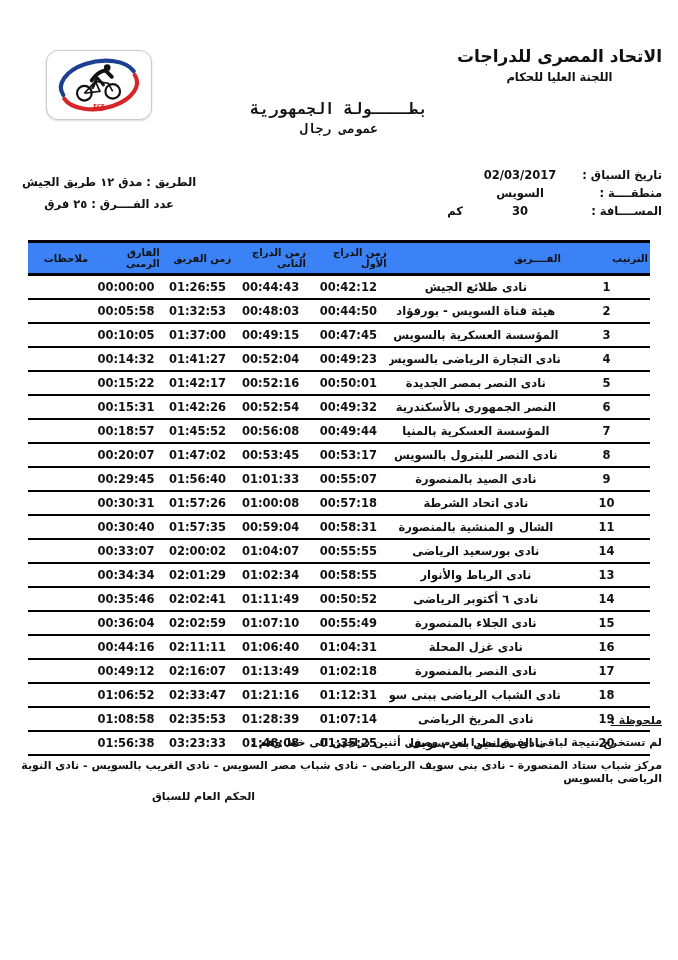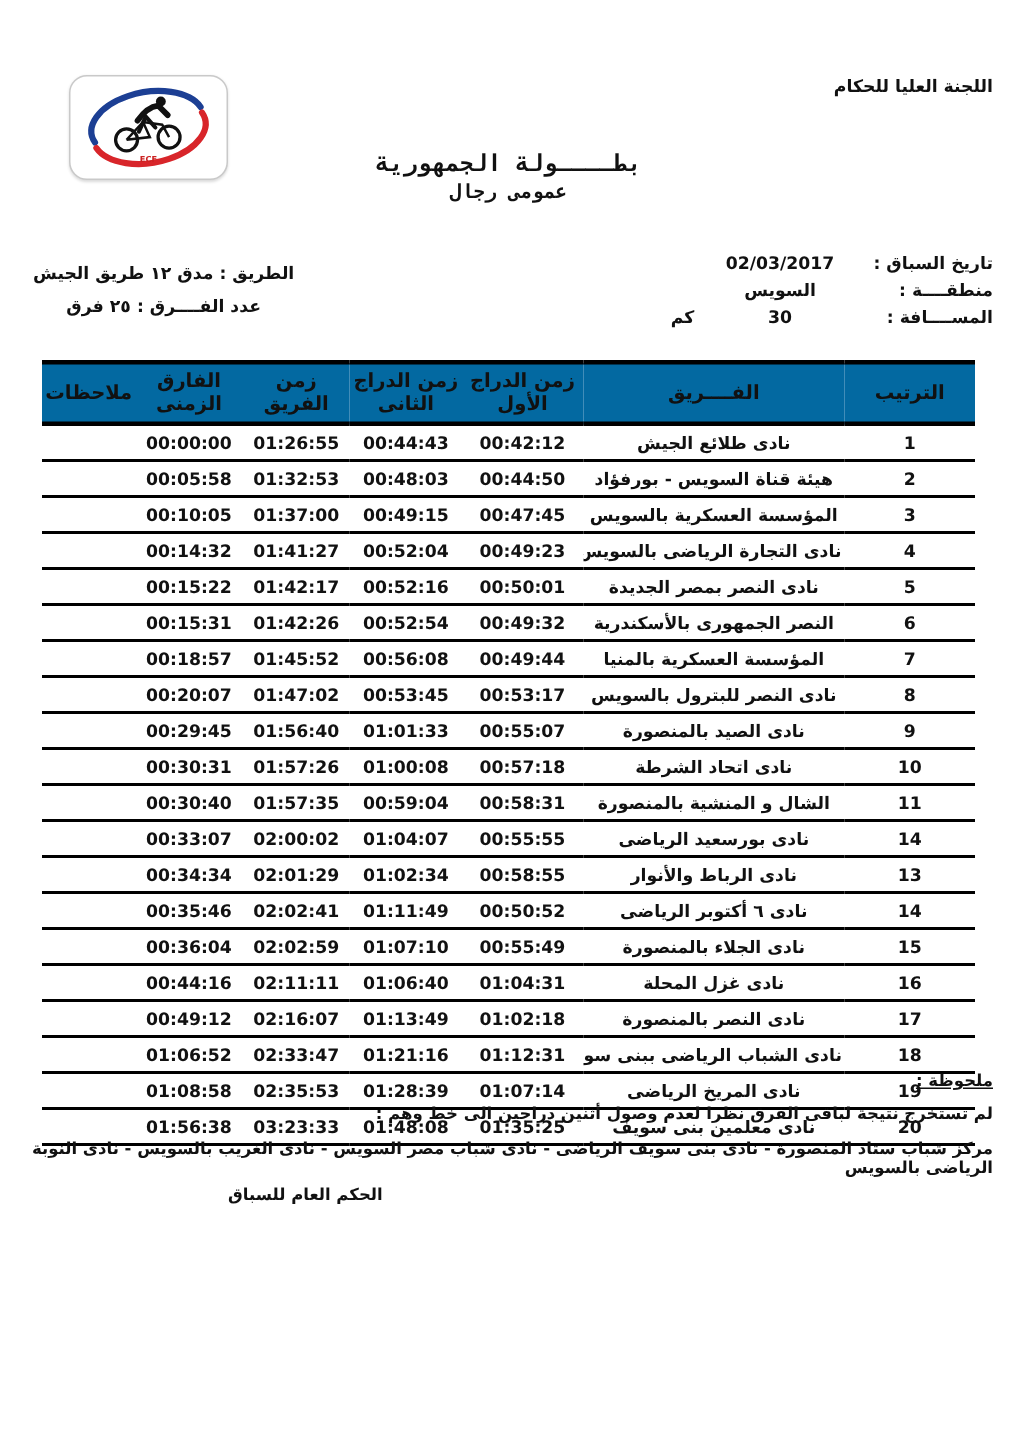--- a/index.html
+++ b/index.html
@@ -35,22 +35,22 @@
 
   .info-left { position:absolute; top:172px; left:22px; text-align:center;
                font-size:11.5px; font-weight:700; line-height:1.9; }
 
   
   table.results {
     position:absolute; top:240px; right:28px; width:622px;
     border-collapse:collapse; table-layout:fixed;
   }
   table.results th {
-    background:#0369a1; border-top:3px solid #000; border-bottom:3px solid #000;
-    font-size:13px; font-weight:700; padding:4px 2px; text-align:center;
+    background:#3b82f6; border-top:3px solid #000; border-bottom:3px solid #000;
+    font-size:10px; font-weight:700; padding:4px 2px; text-align:right;
   }
   table.results td {
     border-bottom:2.5px solid #000; font-size:11.5px; font-weight:700;
     padding:4px 2px; text-align:center; white-space:nowrap; overflow:hidden;
   }
   .col-rank  { width:14%; }
   .col-team  { width:28%; }
   .col-r1    { width:13%; }
   .col-r2    { width:12%; }
   .col-tt    { width:11.5%; }
@@ -66,20 +66,21 @@
   .notes-line1 { margin-top:9px; }
   .notes-line2 { margin-top:10px; }
   .signature { position:absolute; top:790px; left:152px; font-size:11px; font-weight:700; }
 </style>
 </head>
 <body>
 
 <div class="page">
 
   <div class="fed-block">
+    <div class="fed-name">الاتحاد المصرى للدراجات</div>
     <div class="fed-sub">اللجنة العليا للحكام</div>
   </div>
 
   <div class="logo-box">
     <svg width="100" height="64" viewBox="0 0 104 70">
       <path d="M 90 20 A 40 23 -10 0 0 13 46" fill="none" stroke="#1c3f94" stroke-width="4.5" stroke-linecap="round"></path>
       <path d="M 14 50 A 40 23 -10 0 0 91 24" fill="none" stroke="#d8252a" stroke-width="4.5" stroke-linecap="round"></path>
       <circle cx="36" cy="44" r="8" fill="none" stroke="#111" stroke-width="2.4"></circle>
       <circle cx="67" cy="42" r="8" fill="none" stroke="#111" stroke-width="2.4"></circle>
       <path d="M36 44 L48 31 L62 33 L67 42 M48 31 L53 42 L36 44" fill="none" stroke="#111" stroke-width="1.8"></path>

